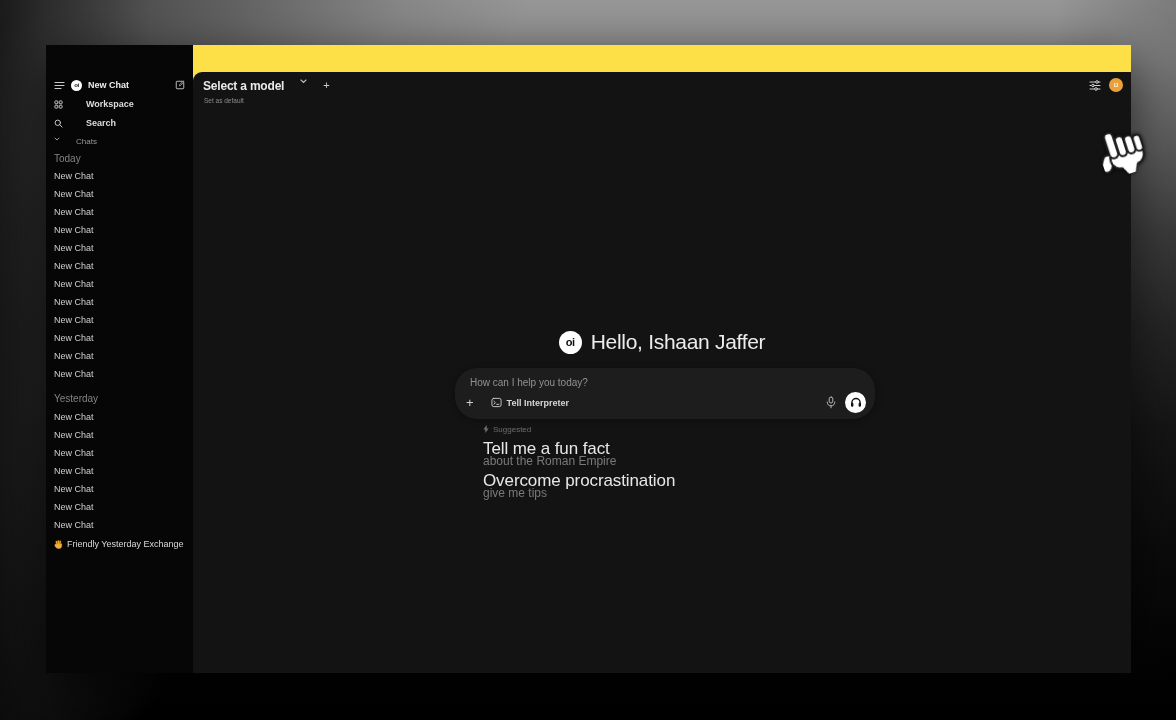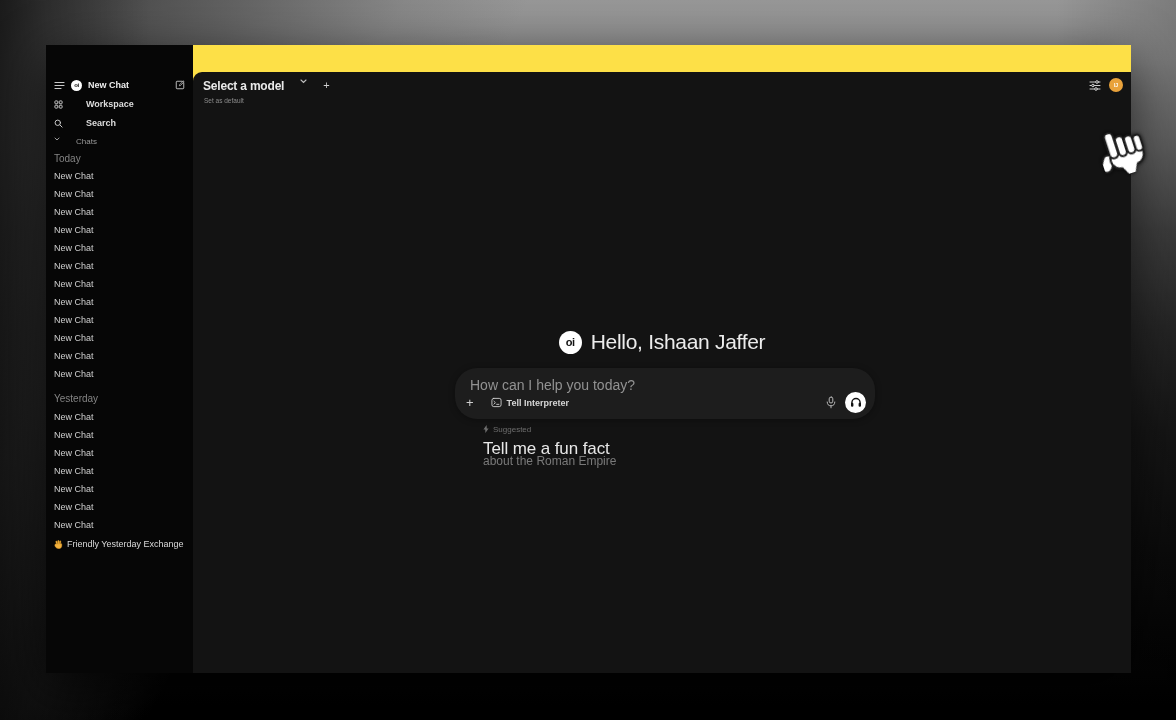--- a/index.html
+++ b/index.html
@@ -69,21 +69,21 @@
     font-size:5px; font-weight:700; display:flex; align-items:center; justify-content:center; cursor:pointer;
   }
   .greeting { position:absolute; left:0; right:0; top:258px; display:flex; align-items:center; justify-content:center; gap:9px; }
   .greeting .logo-badge { width:23px; height:23px; font-size:11px; }
   .greeting-text { font-size:21px; font-weight:500; color:#ececec; letter-spacing:-.3px; }
   
   .composer {
     position:absolute; left:262px; top:296px; width:420px; height:51px;
     background:#1d1d1d; border-radius:22px; box-shadow:0 1px 6px rgba(0,0,0,.35);
   }
-  .composer-input { position:absolute; left:15px; top:9px; font-size:14px; color:#929292; }
+  .composer-input { position:absolute; left:15px; top:9px; font-size:10px; color:#929292; }
   .composer-row { position:absolute; left:11px; right:9px; bottom:6px; display:flex; align-items:center; }
   .plus-btn { font-size:13px; color:#cfcfcf; font-weight:400; line-height:12px; cursor:pointer; }
   .ci-chip { display:flex; align-items:center; gap:5px; margin-left:17px; cursor:pointer; }
   .ci-label { font-size:9px; font-weight:600; color:#d6d6d6; }
   .spacer { flex:1; }
   .voice-btn {
     width:21px; height:21px; border-radius:50%; background:#fff; color:#111;
     display:flex; align-items:center; justify-content:center; margin-left:9px; cursor:pointer;
   }
   
@@ -265,20 +265,24 @@
           <svg width="6" height="8" viewBox="0 0 6 8" fill="#6e6e6e">
               <path d="M3.6 0L.4 4.4h1.8L2.4 8l3.2-4.4H3.8z"></path>
             </svg>
         </span>
         <span>Suggested</span>
       </div>
       <div class="suggestion">
         <div class="suggestion-title">Tell me a fun fact</div>
         <div class="suggestion-sub">about the Roman Empire</div>
       </div>
+      <div class="suggestion">
+        <div class="suggestion-title">Overcome procrastination</div>
+        <div class="suggestion-sub">give me tips</div>
+      </div>
     </div>
   </div>
 </div>
 
 <div class="cursor">
   <svg width="50" height="52" viewBox="0 0 34 38">
     <g fill="#ffffff" stroke="#1c1c1c" stroke-width="1.5" stroke-linejoin="round">
       <rect x="-1.5" y="17" width="8" height="13" rx="4" transform="rotate(30 2.5 23)"></rect>
       <rect x="5" y="15" width="25" height="15" rx="7.5"></rect>
       <rect x="5.5" y="2" width="6.5" height="19" rx="3.2"></rect>

